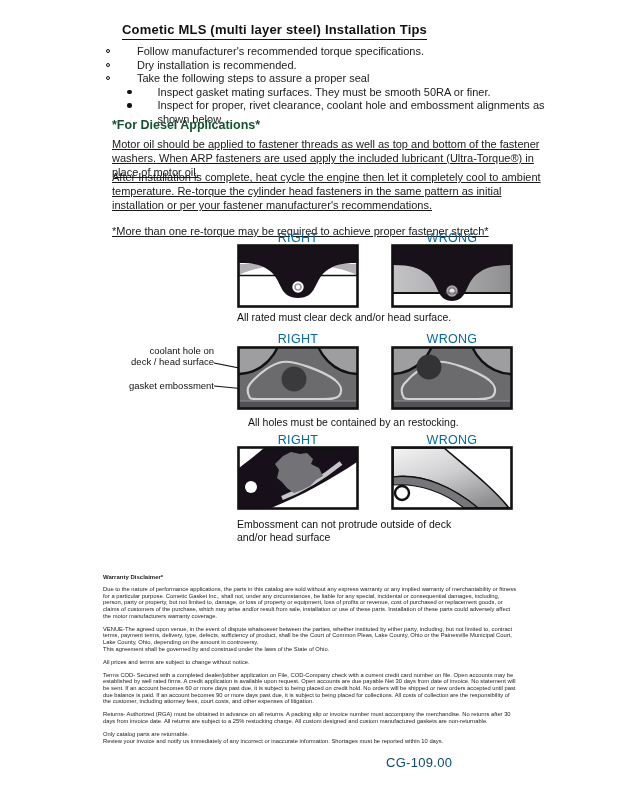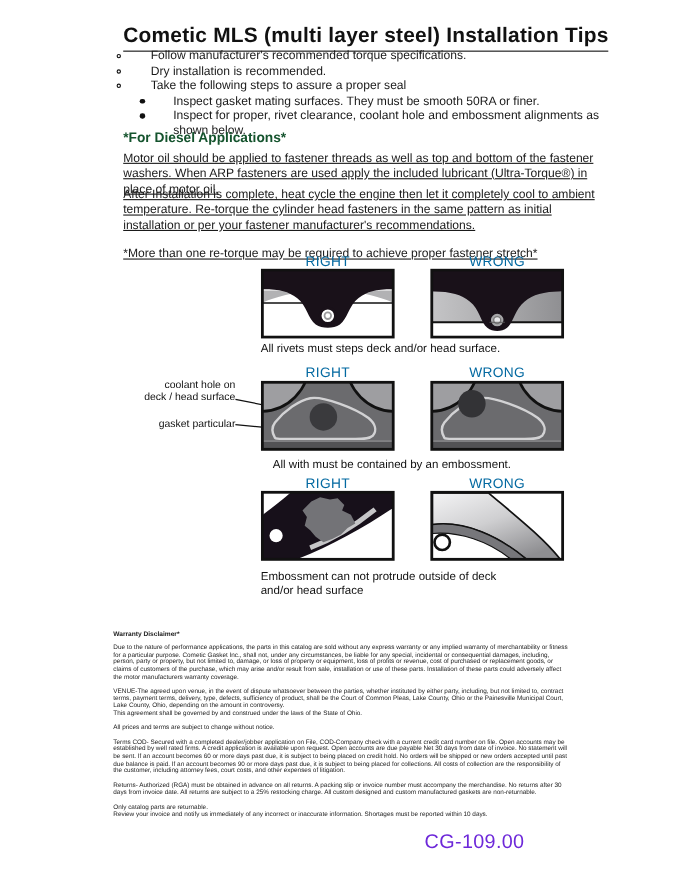--- a/index.html
+++ b/index.html
@@ -2,21 +2,21 @@
 <html><head>
 <meta charset="utf-8">
 <style>
   * { margin:0; padding:0; box-sizing:border-box; }
   html,body { background:#ffffff; }
   .page {
     position:relative; width:618px; height:800px; background:#ffffff;
     font-family:"Liberation Sans", sans-serif; color:#1a1a1a; overflow:hidden;
   }
   .title {
-    position:absolute; left:112px; top:22px; font-size:19px; font-weight:bold;
+    position:absolute; left:122px; top:22px; font-size:13px; font-weight:bold;
     letter-spacing:.2px; border-bottom:1.6px solid #111; padding-bottom:2px; color:#111;
   }
   .bullets { position:absolute; left:106px; top:45px; width:450px; font-size:11px; line-height:13.5px; }
   .b-row { display:flex; align-items:flex-start;gap:22px; }
   .b-dot {
     width:4px; height:4px; border:1px solid #111; border-radius:50%;
     margin:4px 5px 0 0; flex:0 0 auto;
   }
   .sub { margin-left:21px; }
   .s-dot {
@@ -33,21 +33,21 @@
   .dbox svg { display:block; width:122px; height:64px; }
   .caption { position:absolute; font-size:10.5px; line-height:13px; color:#111; white-space:pre-line; }
   .callout {
     position:absolute; left:95px; width:119px; text-align:right;
     font-size:9.5px; line-height:11px; color:#111; white-space:pre-line;
   }
   .callout-lines { position:absolute; left:210px; top:355px; }
   .warranty { position:absolute; left:103px; top:574px; width:415px; color:#222; }
   .w-head { font-size:6px; font-weight:bold; margin-bottom:6px; }
   .w-p { font-size:5.8px; line-height:6.7px; margin-bottom:6.2px; white-space:pre-line; }
-  .pagenum { position:absolute; left:386px; top:755px; font-size:18px; color:#6d28d9; letter-spacing:.3px; }
+  .pagenum { position:absolute; left:386px; top:755px; font-size:13px; color:#0c4a6e; letter-spacing:.3px; }
 </style>
 </head>
 <body>
 
 <div class="page">
 
   <div class="title">Cometic MLS (multi layer steel) Installation Tips</div>
 
   <div class="bullets">
     <div class="b-row">
@@ -104,28 +104,28 @@
       <rect x="1.5" y="1.5" width="119" height="61" fill="#ffffff"></rect>
       <rect x="2" y="21" width="118" height="28" fill="url(#g-r1w)"></rect>
       <line x1="2" y1="49" x2="120" y2="49" stroke="#111" stroke-width="1.8"></line>
       <path d="M2,2 H120 V21 C102,21 94,24 86,30 C77,37 76,49 70,54 C65,58 57,58 52,54 C46,49 45,37 36,30 C28,24 20,21 2,21 Z" fill="#191119"></path>
       <circle cx="61" cy="47" r="7" fill="#a6a6a8" stroke="#191119" stroke-width="2.6"></circle>
       <circle cx="61" cy="47" r="3.2" fill="#e8e8ea" stroke="#777" stroke-width="1.2"></circle>
       <line x1="54" y1="49" x2="68" y2="49" stroke="#555" stroke-width="0.8"></line>
       <rect x="1.5" y="1.5" width="119" height="61" fill="none" stroke="#111" stroke-width="2.6"></rect>
     </svg>
   </div>
-  <div class="caption" style="left:237px; top:311px;">All rivets must steps deck and/or head surface.</div>
+  <div class="caption" style="left:237px; top:311px;">All rated must clear deck and/or head surface.</div>
 
   <div class="dlabel" style="left:237px; top:332px;">RIGHT</div>
   <div class="dlabel" style="left:391px; top:332px;">WRONG</div>
 
   <div class="callout" style="top:345px;">coolant hole on
 deck / head surface</div>
-  <div class="callout" style="top:380px;">gasket particular</div>
+  <div class="callout" style="top:380px;">gasket embossment</div>
   <svg class="callout-lines" width="100" height="45">
     <line x1="4" y1="8" x2="84" y2="24" stroke="#111" stroke-width="1.1"></line>
     <line x1="4" y1="31" x2="57" y2="36" stroke="#111" stroke-width="1.1"></line>
   </svg>
 
   <div class="dbox" style="left:237px; top:346px;">
     <svg viewBox="0 0 122 64">
       <defs>
           <clipPath id="clip-r2r">
             <rect x="2" y="2" width="118" height="60"></rect>
@@ -155,21 +155,21 @@
         <circle cx="0" cy="-16" r="44" fill="#9e9ea1" stroke="#111" stroke-width="2.4"></circle>
         <circle cx="122" cy="-16" r="44" fill="#9e9ea1" stroke="#111" stroke-width="2.4"></circle>
         <rect x="2" y="55" width="118" height="7" fill="#525255"></rect>
         <line x1="2" y1="55" x2="120" y2="55" stroke="#8f8f92" stroke-width="1"></line>
         <path d="M13,52 C10,47 10,42 13,38 C22,27 35,18 45,16 C57,14 86,25 98,34 C104,39 106,45 102,50 C99,53 93,53 86,53 L20,53 C16,53 14,53 13,52 Z" fill="none" stroke="#d2d2d4" stroke-width="2.2"></path>
         <circle cx="38" cy="21" r="12.5" fill="#333336"></circle>
       </g>
       <rect x="1.5" y="1.5" width="119" height="61" fill="none" stroke="#111" stroke-width="2.6"></rect>
     </svg>
   </div>
-  <div class="caption" style="left:248px; top:416px;">All with must be contained by an embossment.</div>
+  <div class="caption" style="left:248px; top:416px;">All holes must be contained by an restocking.</div>
 
   <div class="dlabel" style="left:237px; top:433px;">RIGHT</div>
   <div class="dlabel" style="left:391px; top:433px;">WRONG</div>
 
   <div class="dbox" style="left:237px; top:446px;">
     <svg viewBox="0 0 122 64">
       <defs>
           <clipPath id="clip-r3r">
             <rect x="2" y="2" width="118" height="60"></rect>
           </clipPath>

